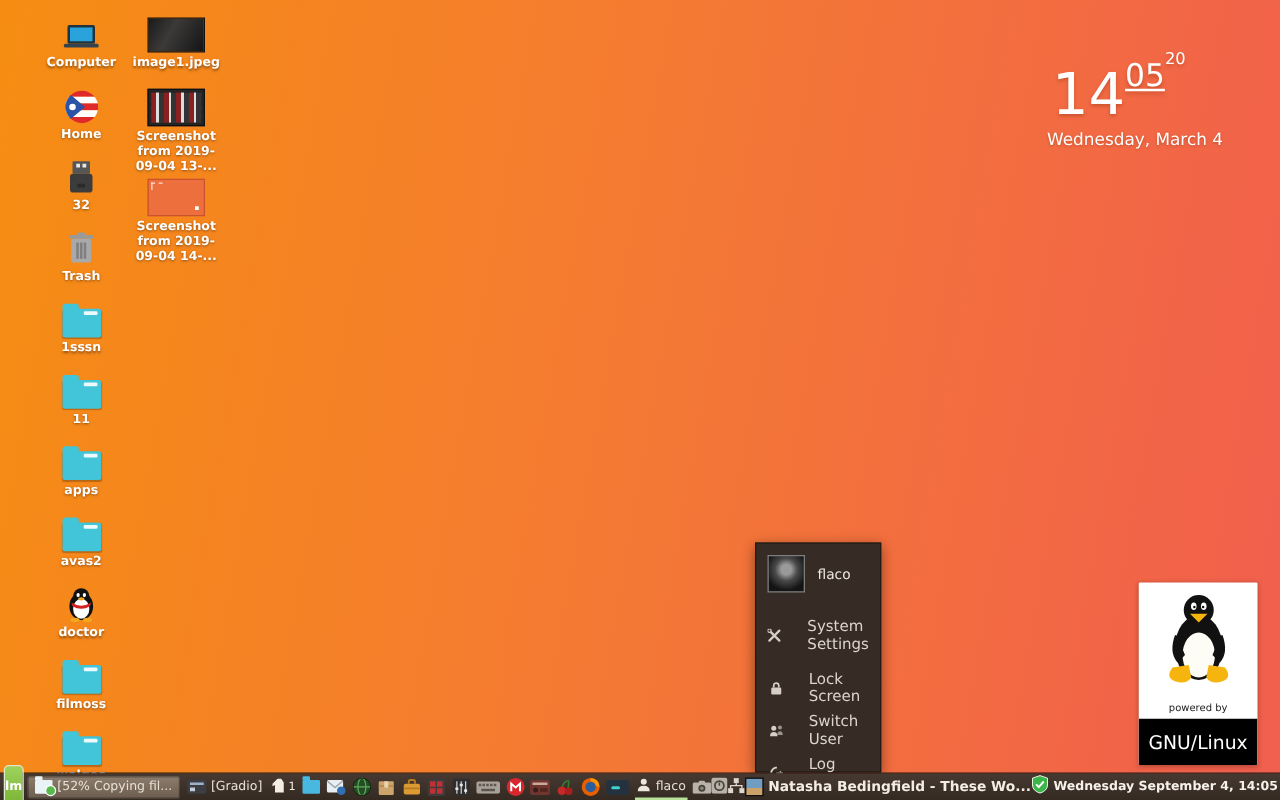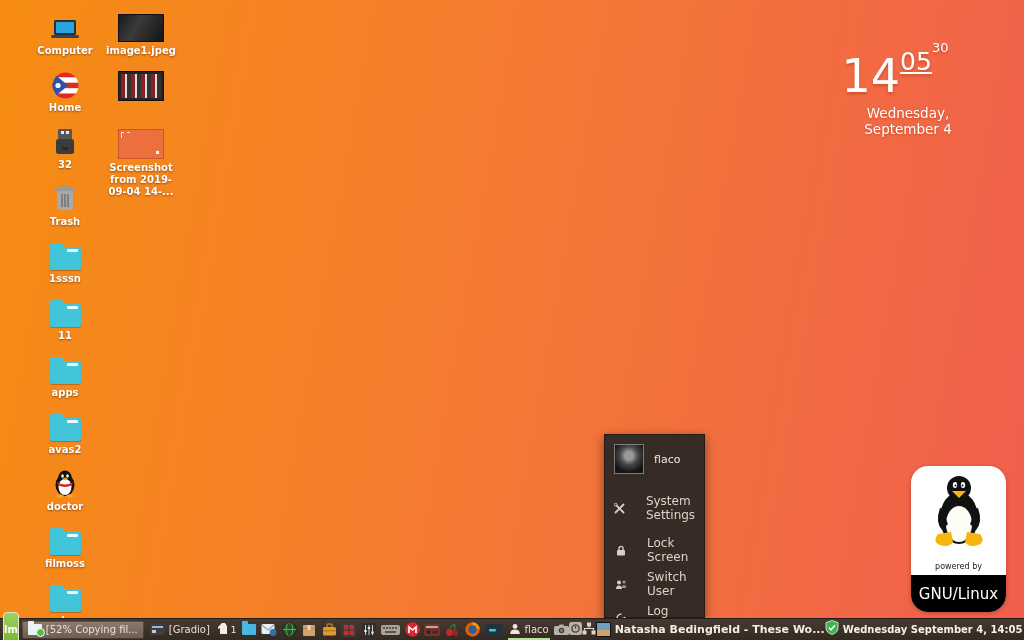--- a/index.html
+++ b/index.html
@@ -53,21 +53,21 @@
   .um-avatar { width:30px; height:30px; border:1px solid #7d7d7d; background:
       radial-gradient(circle at 50% 38%,#9a9a9a 0 18%,#4a4a4a 40%,#141414 75%); }
   .um-name { font-size:11px; color:#efe9e2; }
   .um-sep { height:1px; background:#4b3e35; margin:4px 0; }
   .um-item { display:flex; align-items:center; gap:20px; font-size:12px; padding:3px 1px; border-radius:2px;justify-content:center; }
   .um-ic { width:12px; height:12px; flex:0 0 12px; display:flex; align-items:center; justify-content:center; }
   .um-ic svg { display:block; }
 
   
   .gnubadge { position:absolute; left:911px; top:466px; width:95px; height:146px;
-    background:#fff; border-radius:17px; overflow:hidden; box-shadow:0 1px 4px rgba(0,0,0,.25);
+    background:#fff; border-radius:1px; overflow:hidden; box-shadow:0 1px 4px rgba(0,0,0,.25);
     display:flex; flex-direction:column; align-items:center; }
   .gnubadge .tux { margin-top:6px; }
   .gnubadge .pby { font-size:8px; color:#222; margin-top:2px; }
   .gnubadge .band { margin-top:4px; width:100%; flex:1; background:#000; color:#fff;
     display:flex; align-items:center; justify-content:center; font-size:15px; }
 
   
   .taskbar {
     position:absolute; left:0; bottom:0; width:1024px; height:22px;
     background:linear-gradient(#463931,#342a22); border-top:1px solid #241d17;
@@ -219,34 +219,35 @@
     <div class="dicon">
       <div class="art">
           <div class="thumb-photo"></div>
         </div>
       <div class="lbl">image1.jpeg</div>
     </div>
     <div class="dicon" style="min-height:57px">
       <div class="art" style="height:32px">
           <div class="thumb-grid"></div>
         </div>
+      <div class="lbl">Screenshot from 2019-09-04 13-...</div>
     </div>
     <div class="dicon" style="min-height:57px">
       <div class="art" style="height:32px">
           <div class="thumb-orange"></div>
         </div>
       <div class="lbl">Screenshot from 2019-09-04 14-...</div>
     </div>
   </div>
 
   <div class="clock">
     <div class="time">
-      <span class="h">14</span><span class="m">05</span><span class="s">30</span>
-    </div>
-    <div class="date">Wednesday, September 4</div>
+      <span class="h">14</span><span class="m">05</span><span class="s">20</span>
+    </div>
+    <div class="date">Wednesday, March 4</div>
   </div>
 
   <div class="gnubadge">
     <div class="tux">
       <svg width="62" height="84" viewBox="0 0 62 84">
         <ellipse cx="31" cy="46" rx="19" ry="26" fill="#111"></ellipse>
         <circle cx="31" cy="16" r="12" fill="#111"></circle>
         <ellipse cx="31" cy="52" rx="13" ry="18" fill="#fdfdf6"></ellipse>
         <ellipse cx="27" cy="13" rx="2.2" ry="3" fill="#fff"></ellipse>
           <ellipse cx="35" cy="13" rx="2.2" ry="3" fill="#fff"></ellipse>

